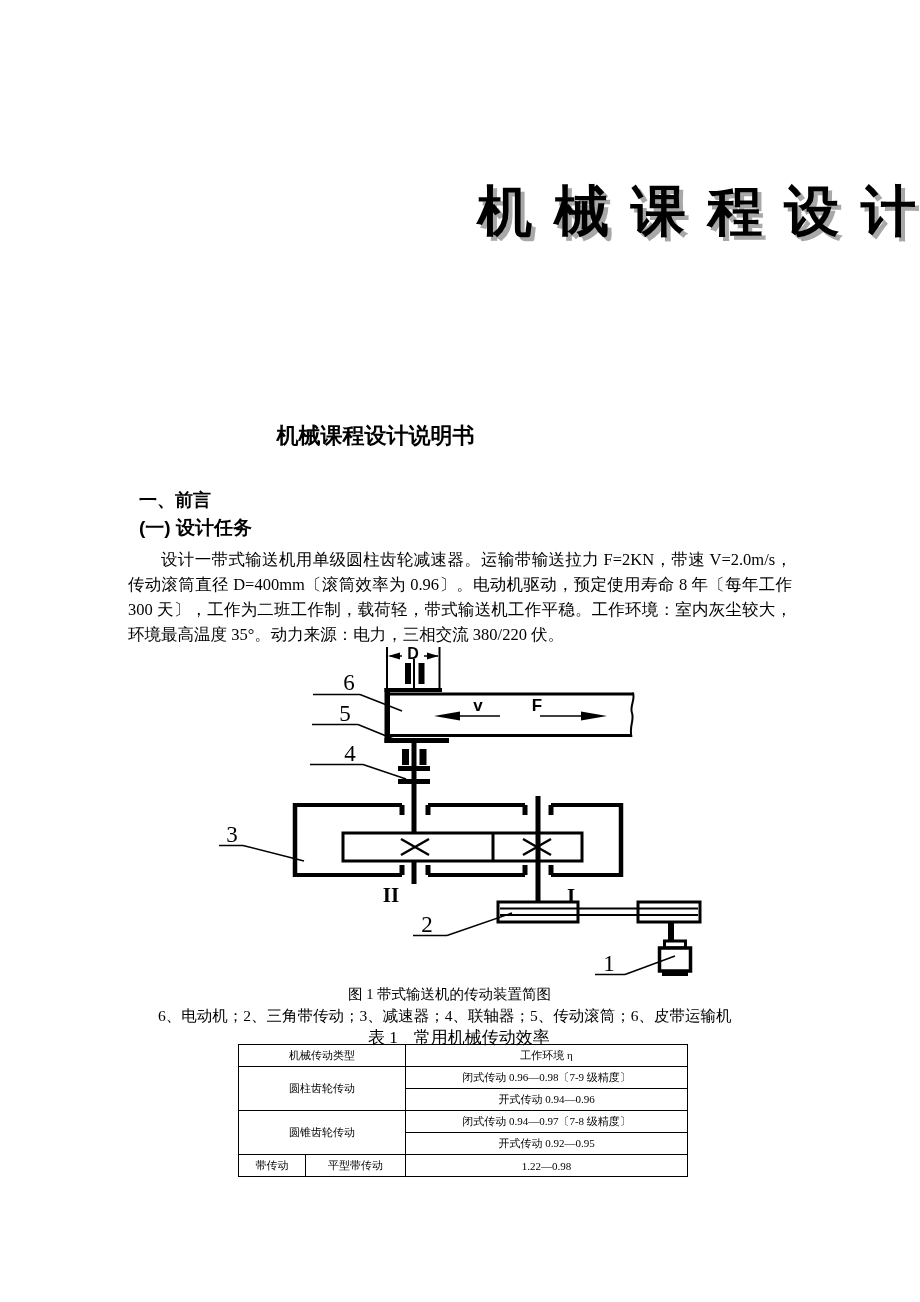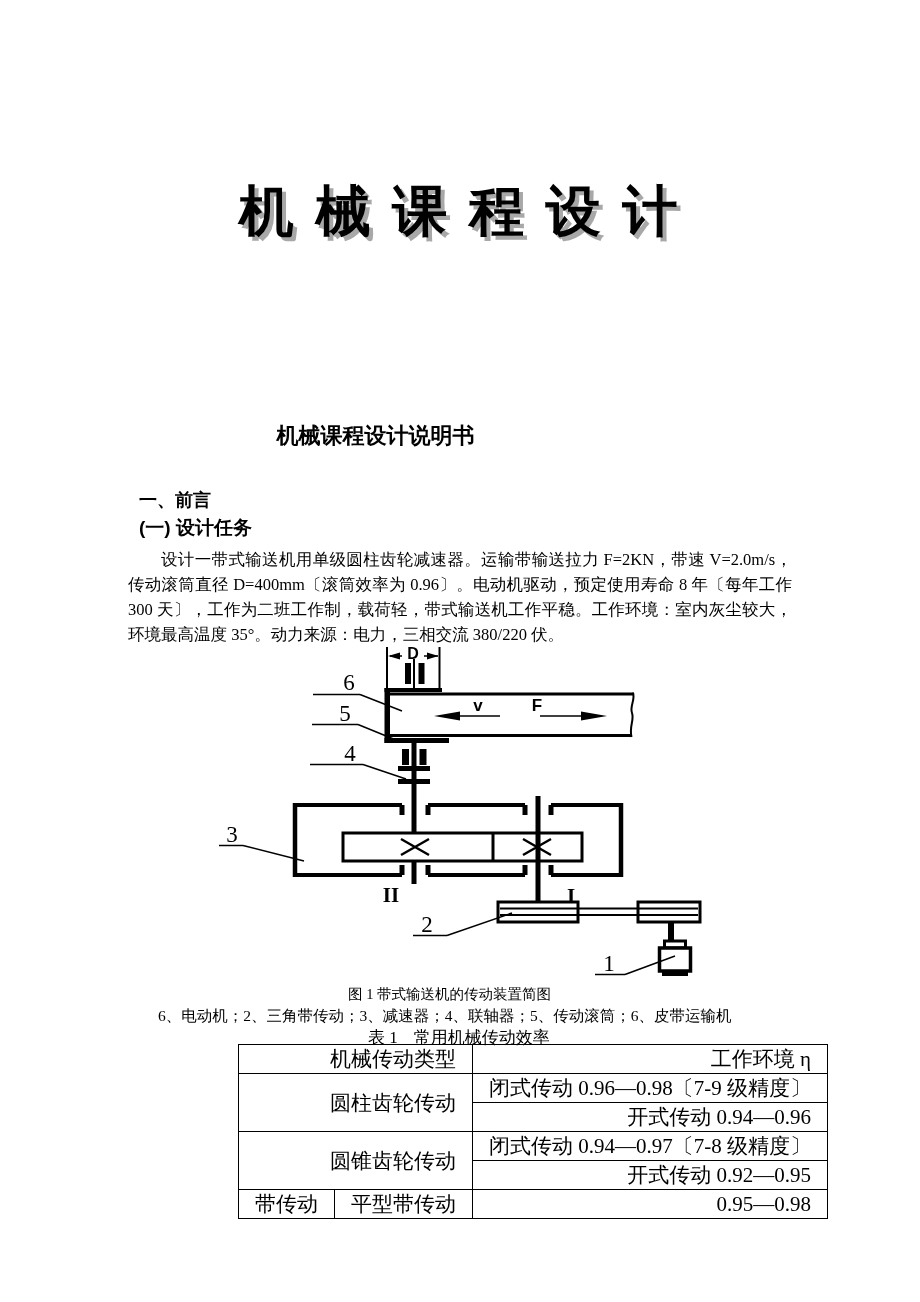--- a/index.html
+++ b/index.html
@@ -1,21 +1,21 @@
 <!DOCTYPE html>
 <html><head>
 <meta charset="utf-8">
 <style>
   html,body{margin:0;padding:0;}
   body{
     width:920px;height:1302px;position:relative;background:#ffffff;
     font-family:"Liberation Serif", serif;color:#000;overflow:hidden;
   }
   
-  .title-block{position:absolute;top:176px;left:0;width:920px;text-align:center;}
+  .title-block{position:absolute;top:176px;left:0;width:920px;text-align:right;}
   .title-line{
     font-family:"Liberation Serif", serif;font-weight:bold;font-size:55px;line-height:71px;
     letter-spacing:4px;color:#000;text-shadow:4px 4px 0 #a8a8a8;white-space:pre;
   }
   .subtitle{
     position:absolute;top:421px;left:0;width:751px;text-align:center;
     font-family:"Liberation Sans", sans-serif;font-weight:600;font-size:22px;
   }
   .h1{
     position:absolute;top:488px;left:139px;
@@ -31,21 +31,21 @@
   }
   .fig-caption{position:absolute;top:985px;left:348px;font-size:14.5px;white-space:nowrap;}
   .fig-legend{position:absolute;top:1006px;left:158px;font-size:15.5px;white-space:nowrap;}
   .tbl-caption{position:absolute;top:1026px;left:368px;font-size:17px;display:flex;gap:16px;white-space:nowrap;}
   table.eff{
     position:absolute;top:1044px;left:238px;border-collapse:collapse;
     table-layout:fixed;font-family:"Liberation Serif", serif;
   }
   table.eff td{
     border:1.5px solid #000;height:21px;padding:0 16px;
-    text-align:right;vertical-align:middle;font-size:21px;white-space:nowrap;
+    text-align:center;vertical-align:middle;font-size:11px;white-space:nowrap;
   }
   
   svg.diagram{position:absolute;left:215px;top:645px;width:495px;height:345px;}
   .ln{stroke:#000;fill:none;}
   .fl{fill:#000;stroke:none;}
   .wh{fill:#fff;stroke:#000;}
   text.num{font-family:"Liberation Serif", serif;font-size:23px;}
   text.shaftlbl{font-family:"Liberation Serif", serif;font-size:21px;font-weight:bold;}
   text.dimlbl{font-family:"Liberation Sans", sans-serif;font-size:16px;font-weight:bold;}
   text.arrlbl{font-family:"Liberation Sans", sans-serif;font-size:17px;font-weight:bold;}
@@ -203,16 +203,16 @@
     <tr>
       <td colspan="2" rowspan="2">圆锥齿轮传动</td>
       <td>闭式传动 0.94—0.97〔7-8 级精度〕</td>
     </tr>
     <tr>
       <td>开式传动 0.92—0.95</td>
     </tr>
     <tr>
       <td>带传动</td>
       <td>平型带传动</td>
-      <td>0.95—0.98</td>
+      <td>1.22—0.98</td>
     </tr>
   </tbody>
 </table>
 
 </body></html>

